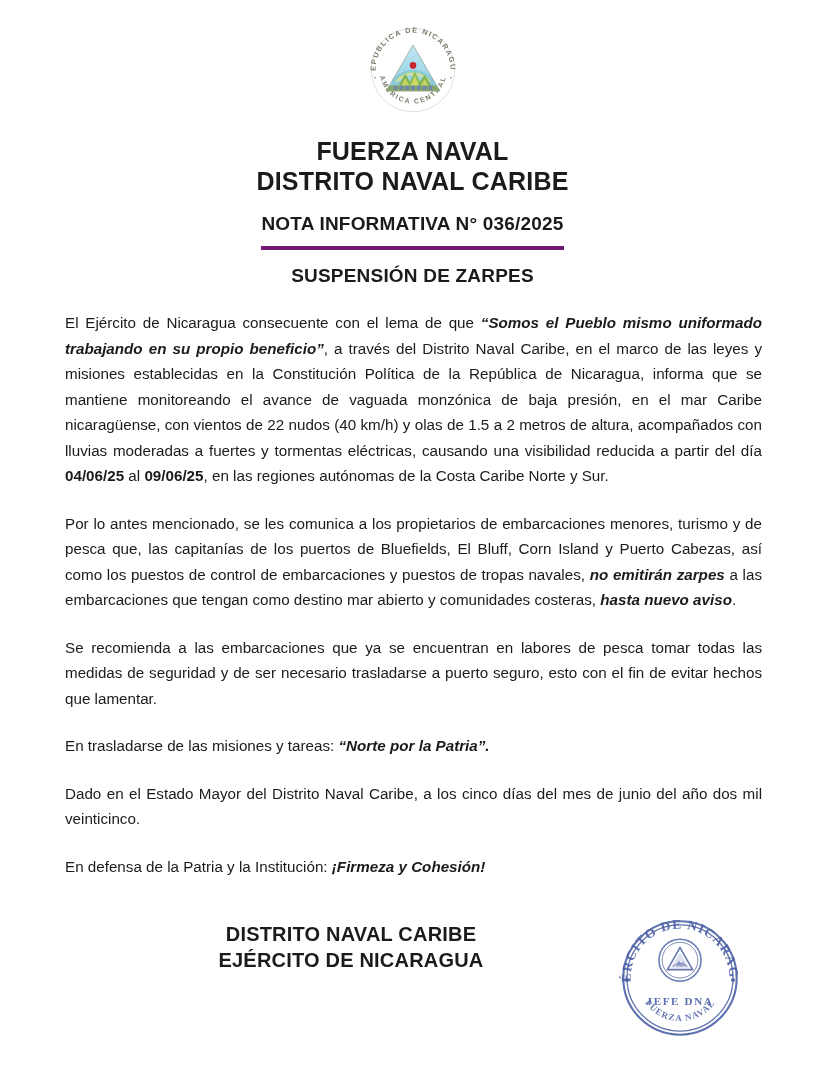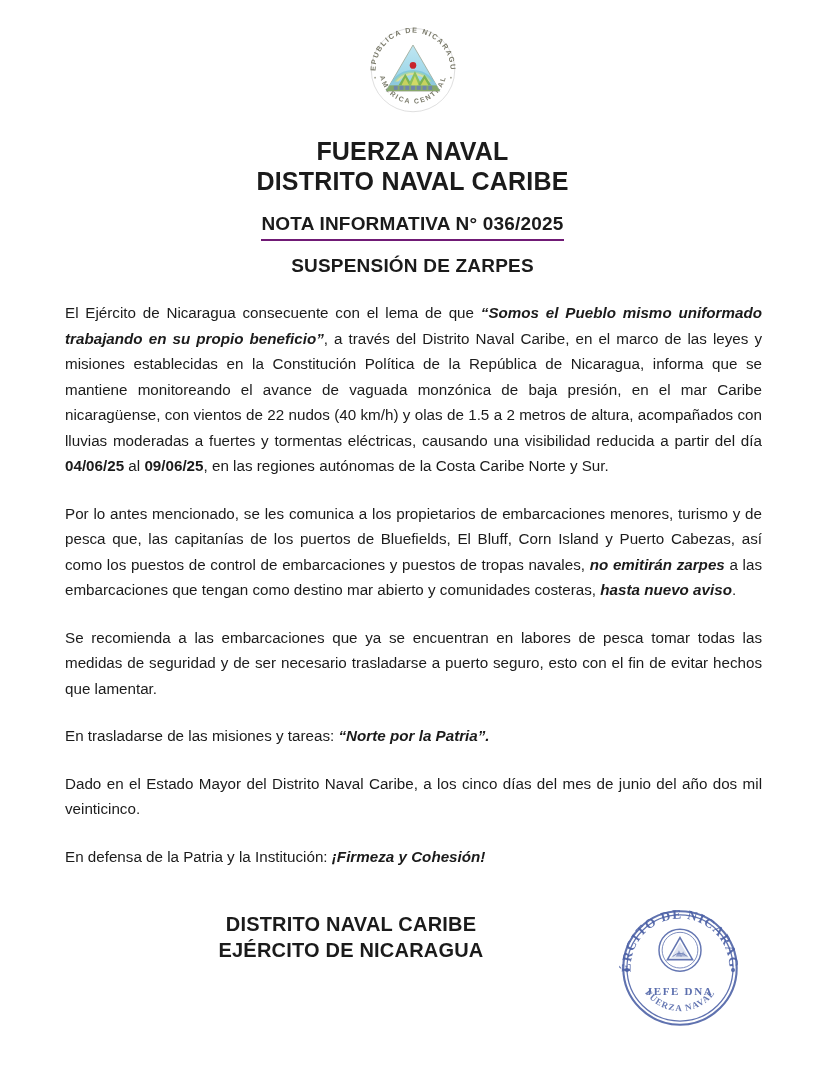--- a/index.html
+++ b/index.html
@@ -16,22 +16,22 @@
 
   
   .crest-wrap { display: flex; justify-content: center; padding-top: 22px; }
   .crest { width: 96px; height: 96px; position: relative; }
 
   
   .hdr { text-align: center; font-weight: bold; letter-spacing: 0.2px; }
   .hdr-1 { font-size: 25px; line-height: 30px; margin-top: 18px; }
   .hdr-2 { font-size: 25px; line-height: 30px; }
   .hdr-3 { font-size: 19px; line-height: 24px; margin-top: 16px; }
-  .hdr-3 span { border-bottom: 2px solid #701a75; padding-bottom: 5px; }
-  .hdr-4 { font-size: 19px; line-height: 24px; margin-top: 18px; }
+  .hdr-3 span { border-bottom: 4px solid #701a75; padding-bottom: 12px; }
+  .hdr-4 { font-size: 19px; line-height: 24px; margin-top: 28px; }
 
   
   .body-block { margin: 22px 63px 0 65px; width: 697px; }
   p.para {
     text-align: justify;
     font-size: 15.2px;
     line-height: 25.5px;
     margin: 0 0 22px 0;
     color: #1b1b1b;
   }

